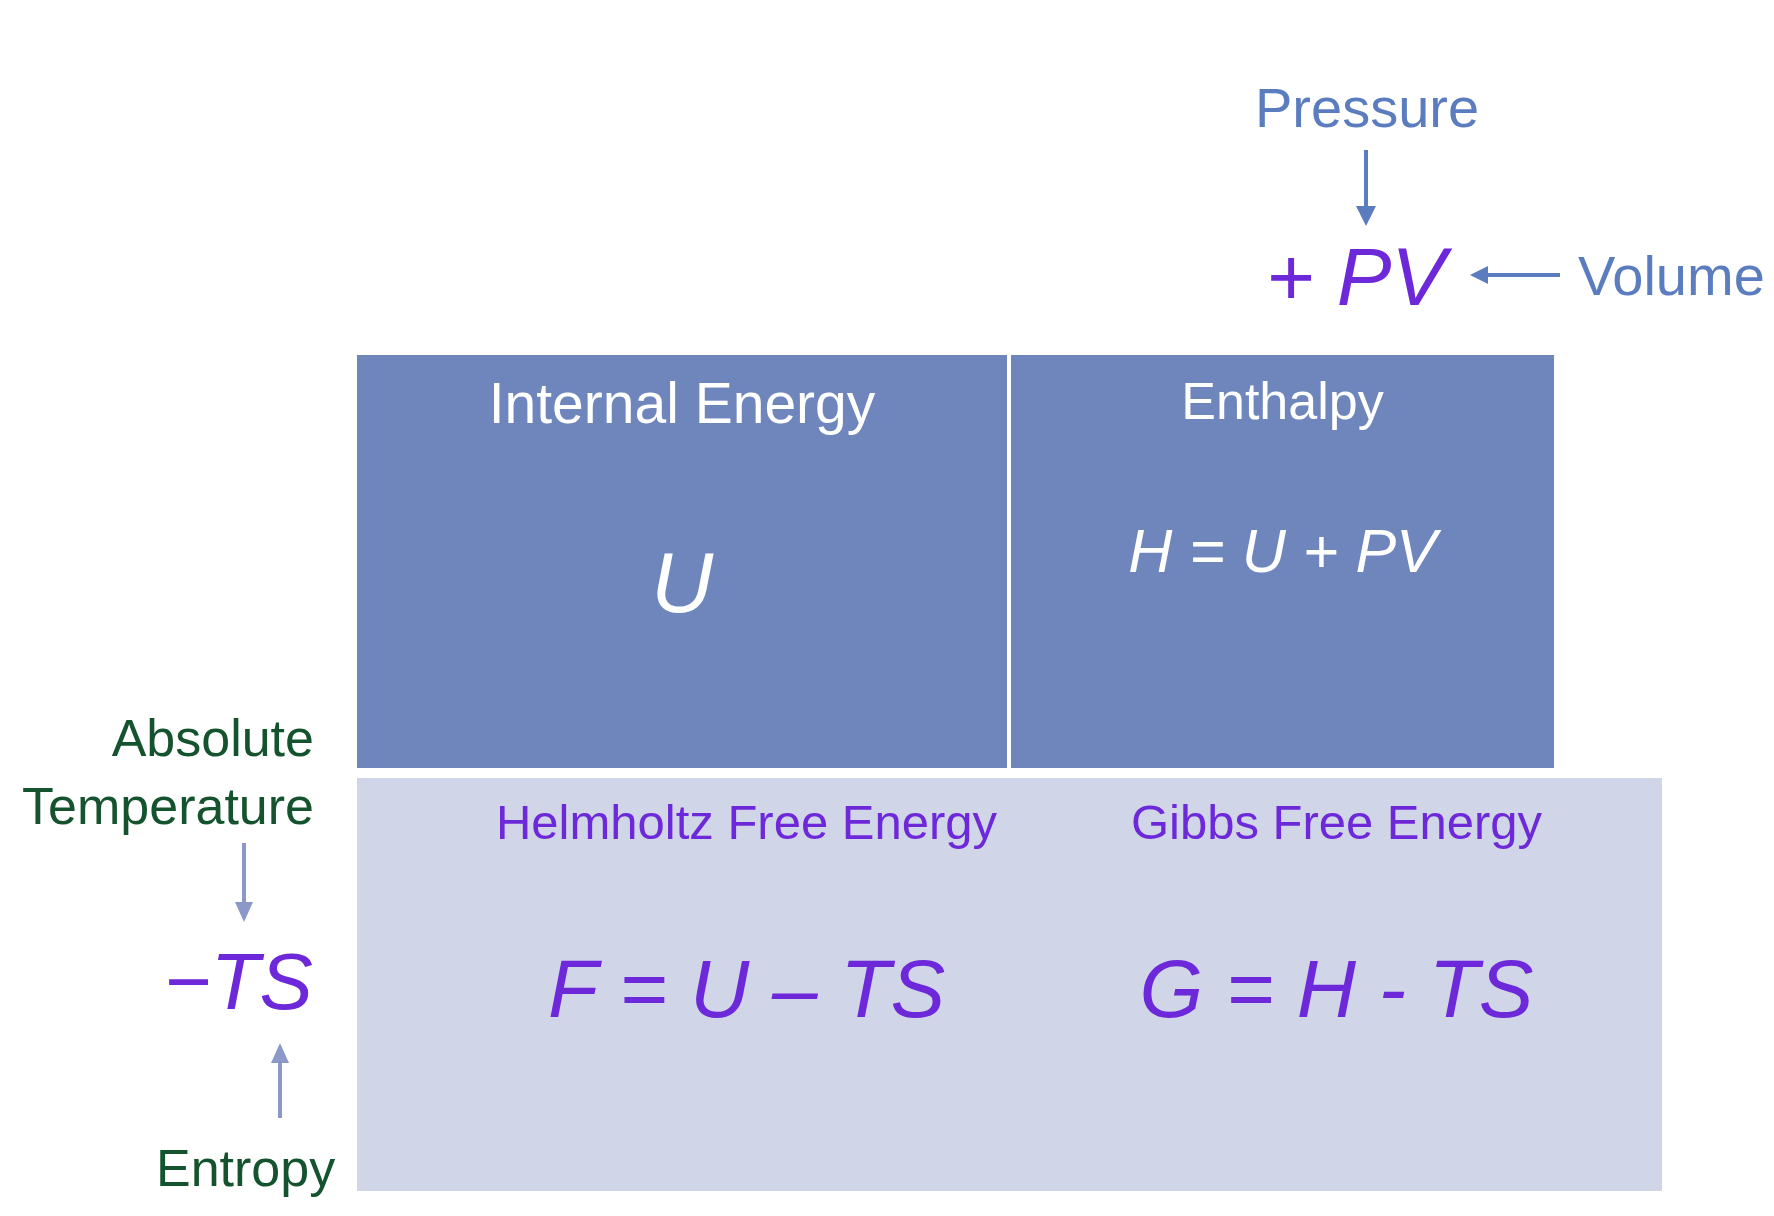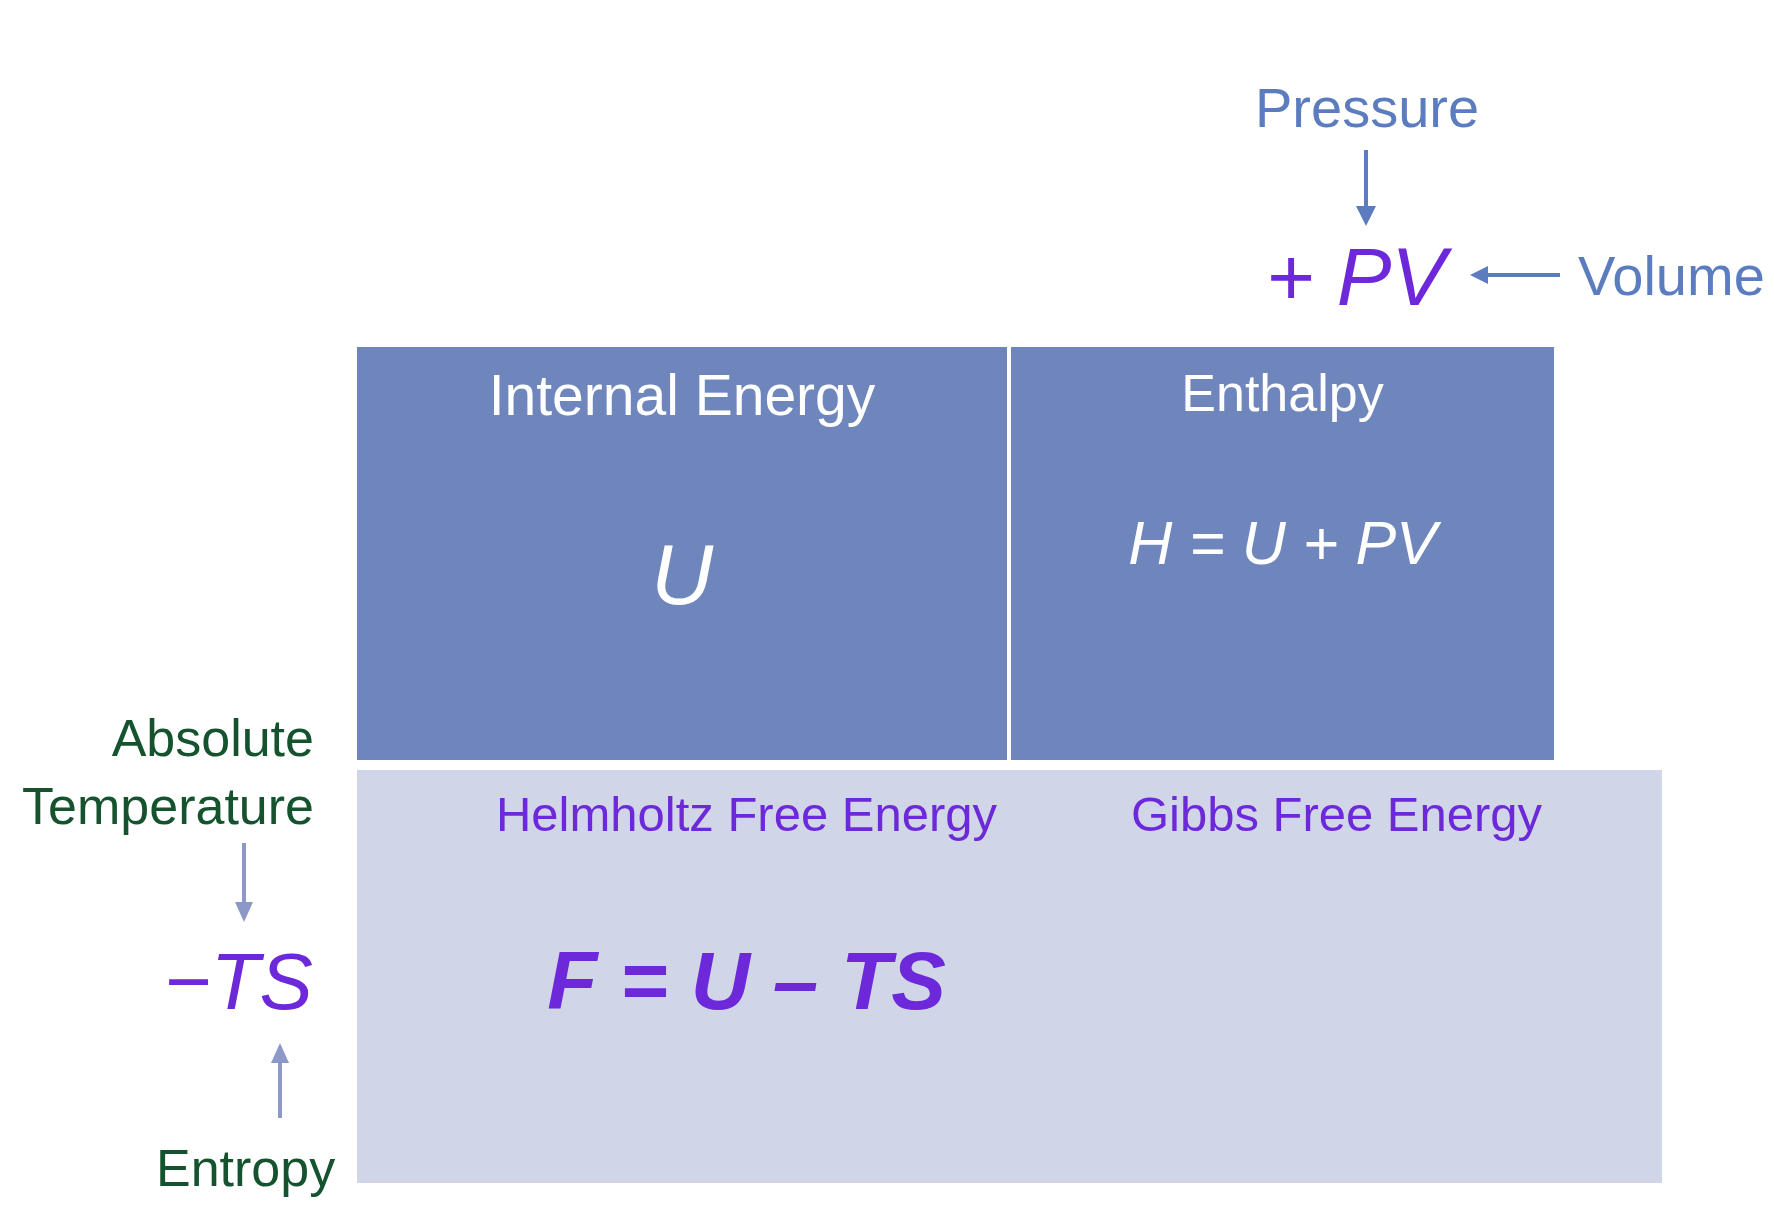--- a/index.html
+++ b/index.html
@@ -1,19 +1,19 @@
 <!DOCTYPE html>
 <html><head>
 <meta charset="utf-8">
 <style>
   html, body { margin:0; padding:0; background:#ffffff; }
   body { width:1774px; height:1216px; position:relative; overflow:hidden;
          font-family:"Liberation Sans", "DejaVu Sans", sans-serif; }
   .abs { position:absolute; }
-  .cell { position:absolute; box-sizing:border-box; }
+  .cell { position:absolute; box-sizing:border-box;margin-top:8px; }
   .cell-top { background:#6f86bd; }
   .cell-bot { background:#d0d6e8; }
   .title { position:absolute; left:0; right:0; text-align:center; white-space:nowrap; line-height:1; }
   .formula { position:absolute; left:0; right:0; text-align:center; white-space:nowrap; font-style:italic; line-height:1; }
   .white { color:#ffffff; }
   .black { color:#6d28d9; }
   .lbl-blue { color:#5b7dc0; }
   .lbl-gray { color:#14532d; }
   svg { position:absolute; overflow:visible; }
 </style>
@@ -62,18 +62,19 @@
   <div class="formula white" style="top:184px; font-size:86px;">U</div>
 </div>
 
 <div class="cell cell-top" style="left:1011px; top:347px; width:543px; height:413px;">
   <div class="title white" style="top:20px; font-size:52px;">Enthalpy</div>
   <div class="formula white" style="top:166px; font-size:61px;">H = U + PV</div>
 </div>
 
 <div class="cell cell-bot" style="left:357px; top:770px; width:779px; height:413px;">
   <div class="title black" style="top:20px; font-size:49px;">Helmholtz Free Energy</div>
-  <div class="formula black" style="top:170px; font-size:82px;font-weight:bold;">F = U – TS</div>
+  <div class="formula black" style="top:170px; font-size:82px;">F = U – TS</div>
 </div>
 
 <div class="cell cell-bot" style="left:1011px; top:770px; width:651px; height:413px;">
   <div class="title black" style="top:20px; font-size:49px;">Gibbs Free Energy</div>
+  <div class="formula black" style="top:170px; font-size:82px;">G = H - TS</div>
 </div>
 
 </body></html>

